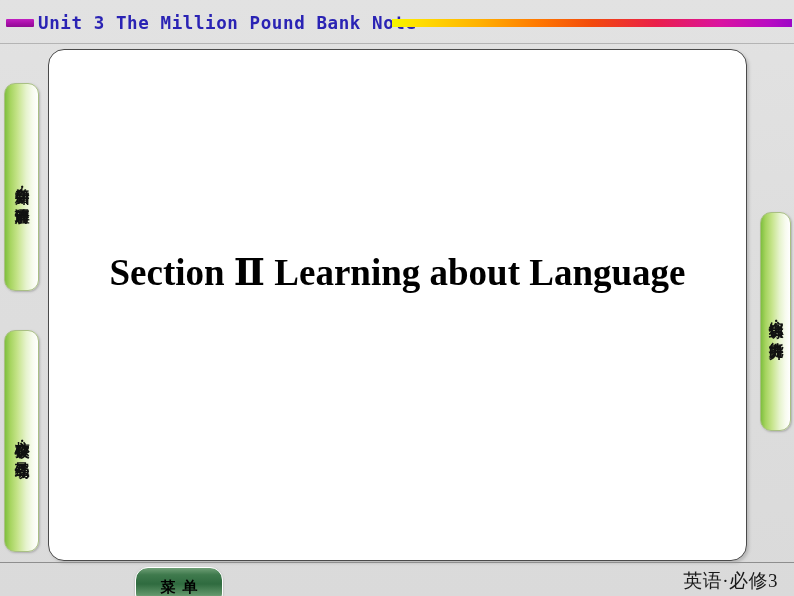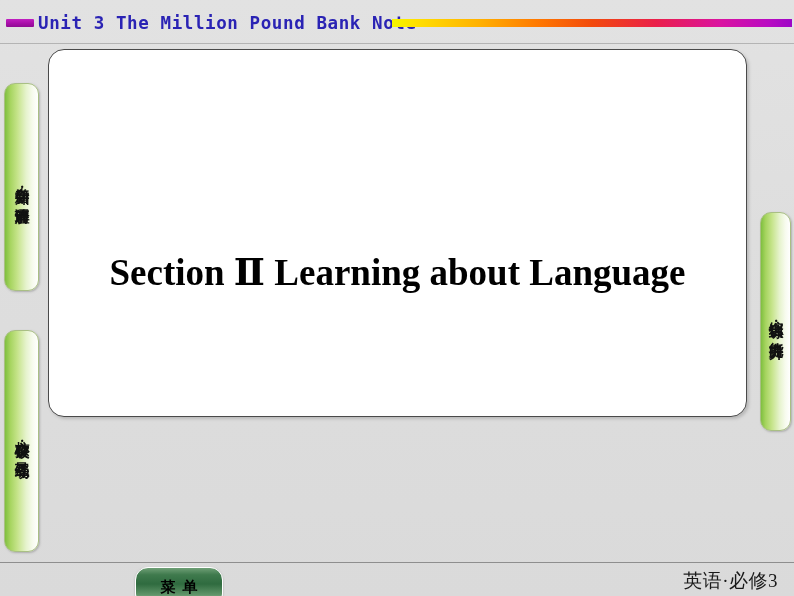--- a/index.html
+++ b/index.html
@@ -73,21 +73,21 @@
     width: 794px;
     height: 1px;
     background: #b4b4b4;
   }
 
   
   .content-panel {
     position: absolute;
     left: 48px; top: 49px;
     width: 699px;
-    height: 368px;
+    height: 512px;
     background: #ffffff;
     border: 1.4px solid #4a4a4a;
     border-radius: 16px;
     box-shadow: 2px 2px 3px rgba(120,120,120,0.35);
     box-sizing: border-box;
   }
   .panel-title {
     position: absolute;
     left: 0; right: 0;
     top: 192px;

